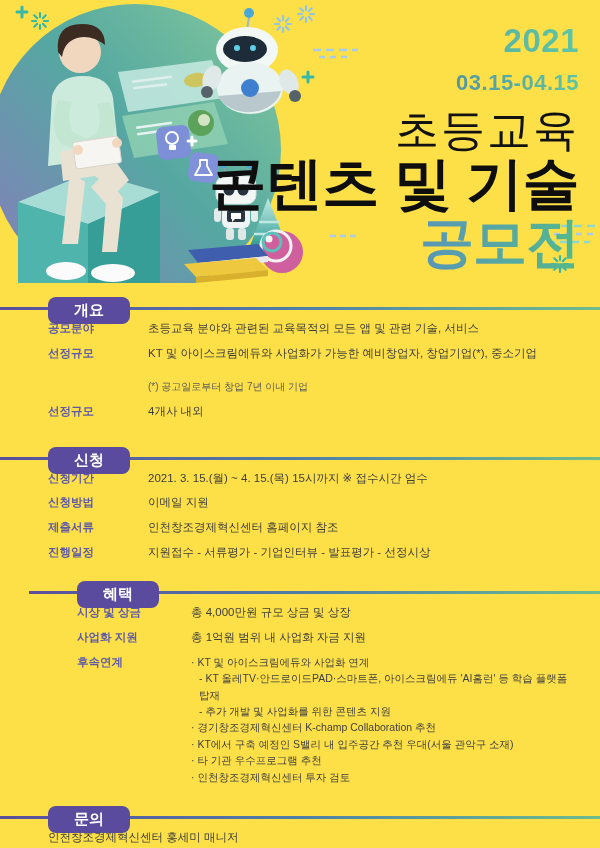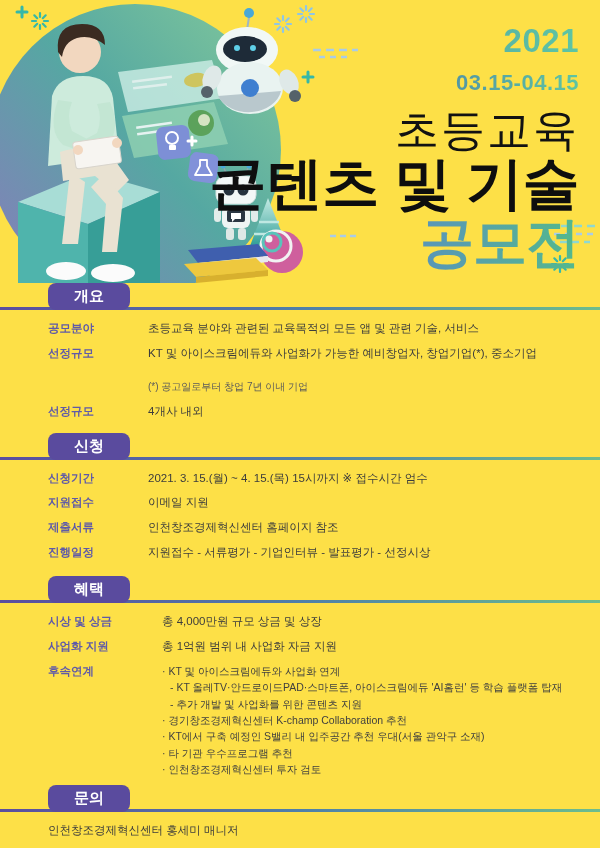--- a/index.html
+++ b/index.html
@@ -15,36 +15,36 @@
           background-image:linear-gradient(90deg,#4d7fa6,#5ec5a3); }
   .dates { font-size:22px; font-weight:800; line-height:1.15; letter-spacing:0.5px; margin-top:13px;
           background-image:linear-gradient(90deg,#564fa2,#4d7fa6,#5ec5a3); }
   .t1 { font-size:44px; font-weight:400; color:#121212; line-height:1.05; letter-spacing:2px; margin-top:12px; }
   .t2 { font-size:57px; font-weight:700; color:#0e0e0e; line-height:1.08; letter-spacing:-0.5px;text-align:center; }
   .t3 { font-size:54px; font-weight:800; line-height:1.02; letter-spacing:-1px;
         background-image:linear-gradient(90deg,#6b66b2,#5a8fc0,#54b98c); }
 
   
   .tab-row { position:relative; height:27px; }
-  .tab { position:absolute; left:48px; top:0; width:82px; height:27px; background:#5a4b9e; color:#fff;
+  .tab { position:absolute; left:48px; top:14px; width:82px; height:27px; background:#5a4b9e; color:#fff;
          font-size:15px; font-weight:700; text-align:center; line-height:26px; border-radius:8px; z-index:2; }
   .grad-line { position:absolute; left:0; right:0; bottom:0; height:3px;
          background:linear-gradient(90deg,#5b4e9e,#4f7fa8,#6dbd8d); }
   .rows { padding:10px 30px 0 48px; }
   .row { display:grid; grid-template-columns:60px 1fr; align-items:start; margin-top:8px;gap:40px; }
   .row:first-child { margin-top:0; }
   .wide .row { grid-template-columns:74px 1fr; }
   .lbl { color:#5f5aa8; font-weight:700; font-size:11.5px; line-height:1.45; }
   .val { color:#3c3c3c; font-size:11.5px; line-height:1.45; }
   .sub { color:#5a5a5a; font-size:10px; margin-top:19px; }
   .items { list-style:none; }
   .items li { font-size:10.5px; color:#3f3f3f; line-height:1.57; }
   .items li.lvl2 { padding-left:8px; }
   .sec-apply { margin-top:13px; }
-  .sec-benefit { margin-top:16px; }
+  .sec-benefit { margin-top:7px;padding-left:29px; }
   .sec-contact { margin-top:7px; }
   .contact-line { padding:11px 30px 0 48px; font-size:11.5px; color:#3c3c3c; }
 
   
   .divider { height:1px; background:#e4e4e4; margin-top:13px; }
   .footer { display:flex; align-items:center; padding:17px 62px 0 48px; }
 </style>
 </head>
 <body>
 
@@ -227,21 +227,21 @@
     <div class="tab-row">
       <span class="tab">신청</span>
       <div class="grad-line"></div>
     </div>
     <div class="rows">
       <div class="row">
         <span class="lbl">신청기간</span>
         <span class="val">2021. 3. 15.(월) ~ 4. 15.(목) 15시까지   ※ 접수시간 엄수</span>
       </div>
       <div class="row">
-        <span class="lbl">지원접수</span>
+        <span class="lbl">신청방법</span>
         <span class="val">이메일 지원</span>
       </div>
       <div class="row">
         <span class="lbl">제출서류</span>
         <span class="val">인천창조경제혁신센터 홈페이지 참조</span>
       </div>
       <div class="row">
         <span class="lbl">진행일정</span>
         <span class="val">지원접수 - 서류평가 - 기업인터뷰 - 발표평가 - 선정시상</span>
       </div>

